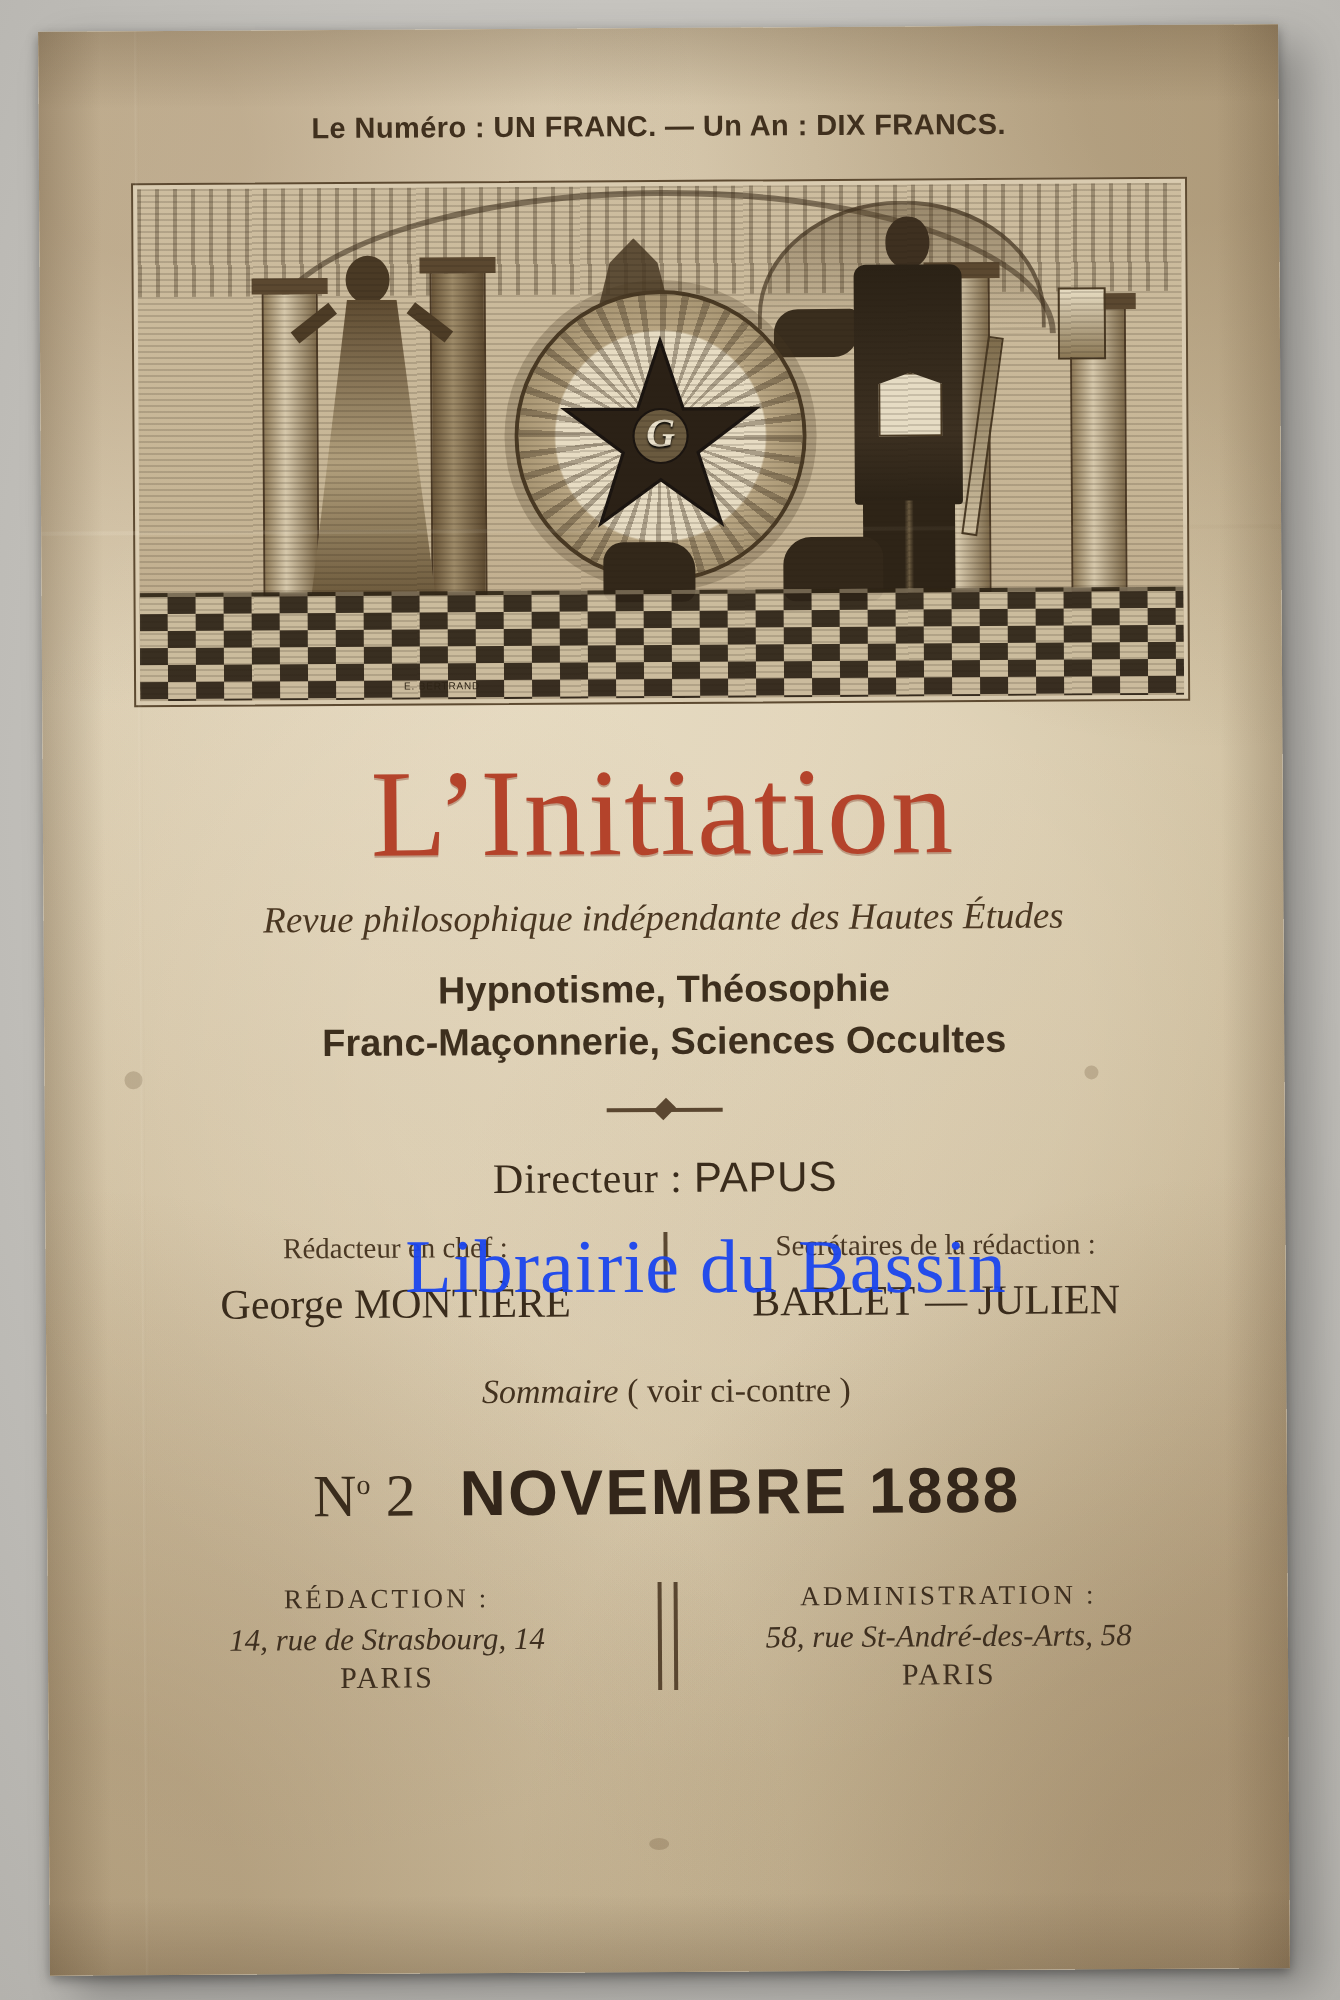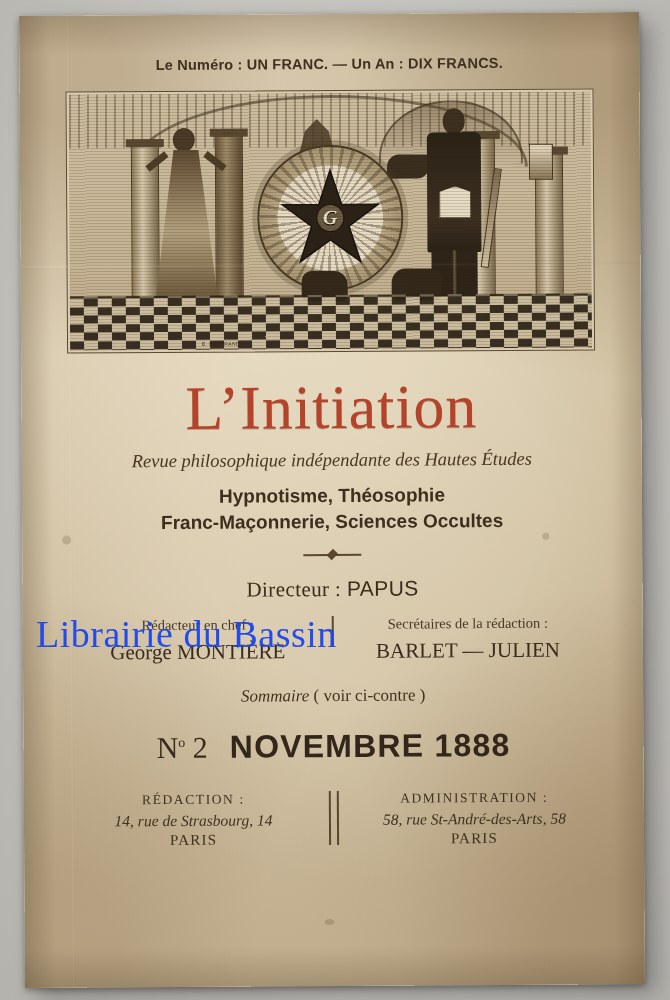--- a/index.html
+++ b/index.html
@@ -391,20 +391,21 @@
     height: 54px;
     margin: 0 14px;
     align-self: flex-start;
   }
 
   
   .watermark {
     position: absolute;
     left: 0; right: 0;
     top: 612px;
+    text-align: center;
     font-family: "Liberation Serif", serif;
     font-size: 38px;
     color: #1b46ef;
     letter-spacing: .5px;
     pointer-events: none;
     opacity: .95;
     padding-left: 36px;
   }
 
   

